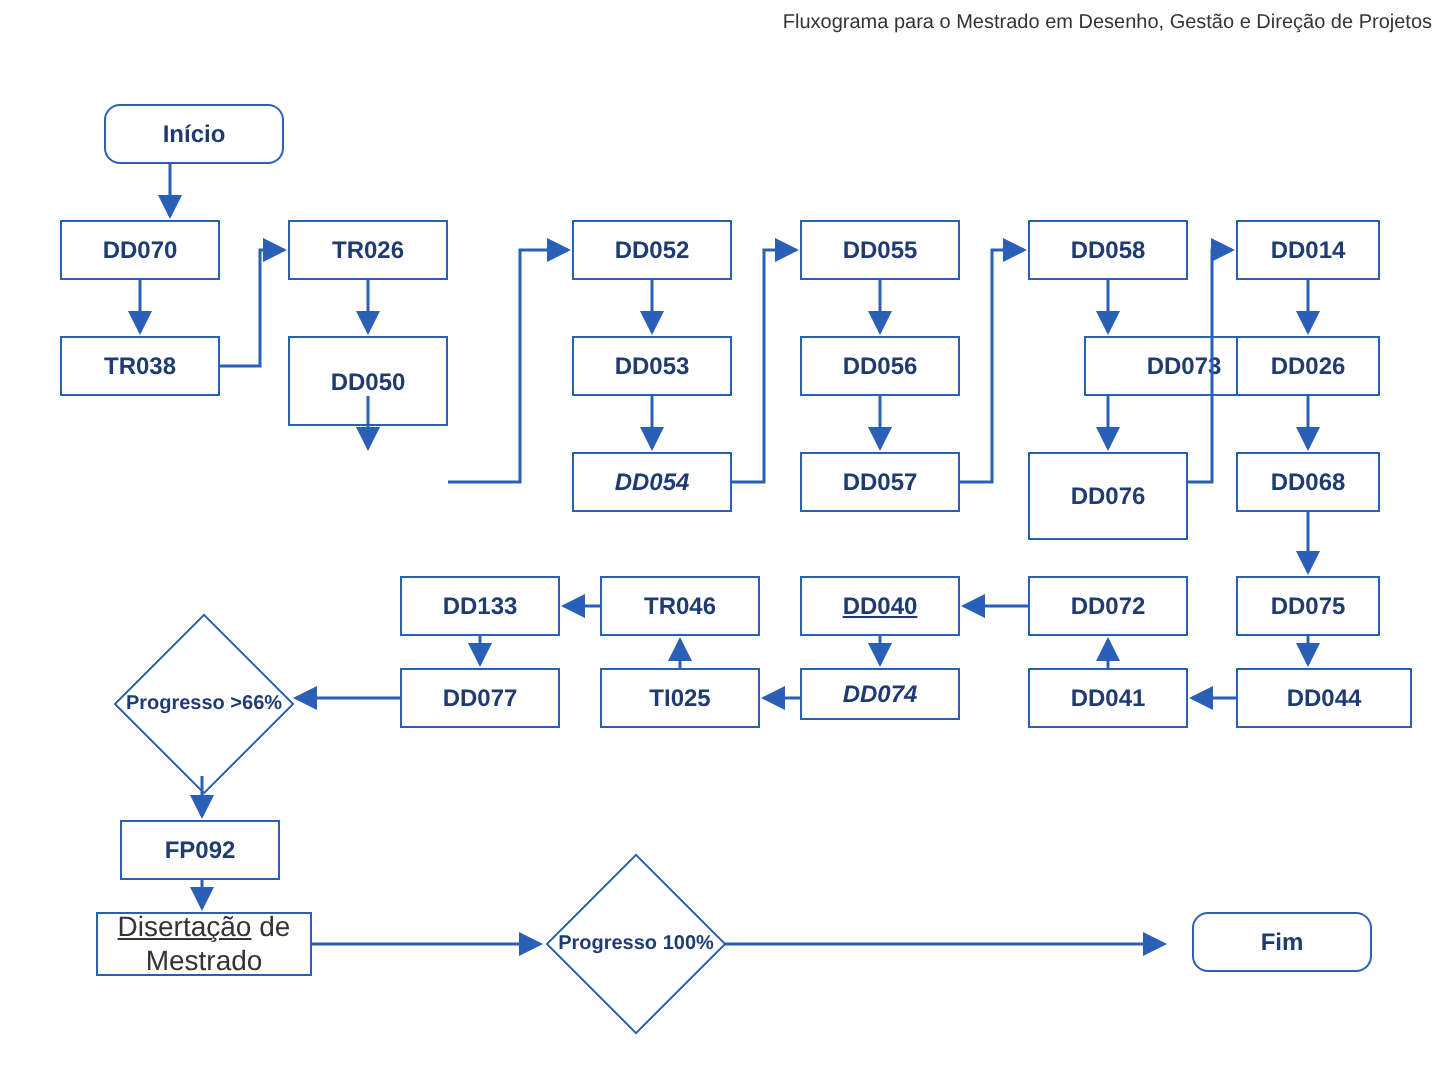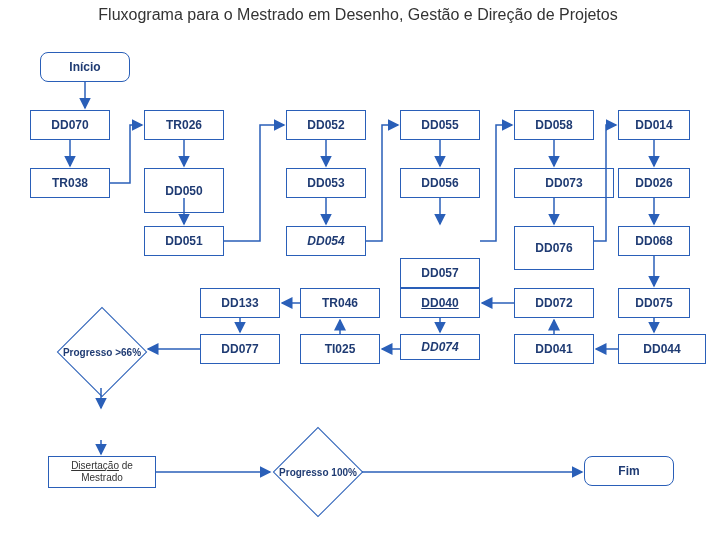--- a/index.html
+++ b/index.html
@@ -13,36 +13,36 @@
   .canvas {
     position: relative;
     width: 716px;
     height: 542px;
     background: #fff;
   }
   .title {
     position: absolute;
     left: 0; right: 0;
     top: 6px;
-    text-align: center;
+    text-align: right;
     color: #333;
-    font-size: 16px;
+    font-size: 10px;
   }
   .box {
     position: absolute;
     border: 1.5px solid #2a5fb8;
     background: #fff;
     display: flex;
     align-items: center;
     justify-content: center;
     box-sizing: border-box;
     font-weight: 600;
     color: #1f3b73;
   }
-  .rounded { border-radius: 8px; }
+  .rounded { border-radius: 8px; margin-left: 12px; }
   .decision {
     position: absolute;
     border: 1.5px solid #2a5fb8;
     background: #fff;
     transform: rotate(45deg);
   }
   .decision > span {
     position: absolute;
     left: 50%; top: 50%;
     transform: translate(-50%, -50%) rotate(-45deg);
@@ -67,32 +67,31 @@
 
   <div class="title">Fluxograma para o Mestrado em Desenho, Gestão e Direção de Projetos</div>
 
   <div class="box rounded" style="left:40px; top:52px; width:90px; height:30px;">Início</div>
 
   <div class="box" style="left:30px; top:110px; width:80px; height:30px;">DD070</div>
   <div class="box" style="left:30px; top:168px; width:80px; height:30px;">TR038</div>
 
   <div class="box" style="left:144px; top:110px; width:80px; height:30px;">TR026</div>
   <div class="box" style="left:144px; top:168px; width:80px; height:45px;">DD050</div>
-  <div class="box" style="left:144px; top:226px; width:80px; height:30px;">DD051</div>
 
   <div class="box" style="left:286px; top:110px; width:80px; height:30px;">DD052</div>
   <div class="box" style="left:286px; top:168px; width:80px; height:30px;">DD053</div>
   <div class="box" style="left:286px; top:226px; width:80px; height:30px;font-style:italic;">DD054</div>
 
   <div class="box" style="left:400px; top:110px; width:80px; height:30px;">DD055</div>
   <div class="box" style="left:400px; top:168px; width:80px; height:30px;">DD056</div>
-  <div class="box" style="left:400px; top:226px; width:80px; height:30px;margin-top:32px;">DD057</div>
+  <div class="box" style="left:400px; top:226px; width:80px; height:30px;">DD057</div>
 
   <div class="box" style="left:514px; top:110px; width:80px; height:30px;">DD058</div>
-  <div class="box" style="left:514px; top:168px; width:100px; height:30px;">DD073</div>
+  <div class="box" style="left:542px; top:168px; width:100px; height:30px;">DD073</div>
   <div class="box" style="left:514px; top:226px; width:80px; height:44px;">DD076</div>
 
   <div class="box" style="left:618px; top:110px; width:72px; height:30px;">DD014</div>
   <div class="box" style="left:618px; top:168px; width:72px; height:30px;">DD026</div>
   <div class="box" style="left:618px; top:226px; width:72px; height:30px;">DD068</div>
 
   <div class="box" style="left:618px; top:288px; width:72px; height:30px;">DD075</div>
   <div class="box" style="left:618px; top:334px; width:88px; height:30px;">DD044</div>
 
   <div class="box" style="left:514px; top:288px; width:80px; height:30px;">DD072</div>
@@ -104,22 +103,23 @@
   <div class="box" style="left:300px; top:288px; width:80px; height:30px;">TR046</div>
   <div class="box" style="left:300px; top:334px; width:80px; height:30px;">TI025</div>
 
   <div class="box" style="left:200px; top:288px; width:80px; height:30px;">DD133</div>
   <div class="box" style="left:200px; top:334px; width:80px; height:30px;">DD077</div>
 
   <div class="decision" style="left:70px; top:320px; width:62px; height:62px;">
       <span>Progresso &gt;66%</span>
     </div>
 
-
-  <div class="box" style="left:48px; top:456px; width:108px; height:32px; font-size:10px; font-weight:400; color:#333;">
+  <div class="box" style="left:60px; top:410px; width:80px; height:30px;">FP092</div>
+
+  <div class="box" style="left:48px; top:456px; width:108px; height:32px; font-size:14px; font-weight:400; color:#333;">
     <span style="text-align:center; line-height:1.2;"><span class="underline">Disertação</span><span> de Mestrado</span></span>
   </div>
 
   <div class="decision" style="left:286px; top:440px; width:62px; height:62px;">
       <span>Progresso 100%</span>
     </div>
 
   <div class="box rounded" style="left:584px; top:456px; width:90px; height:30px;">Fim</div>
 
   <svg class="arrows" viewBox="0 0 716 542">

